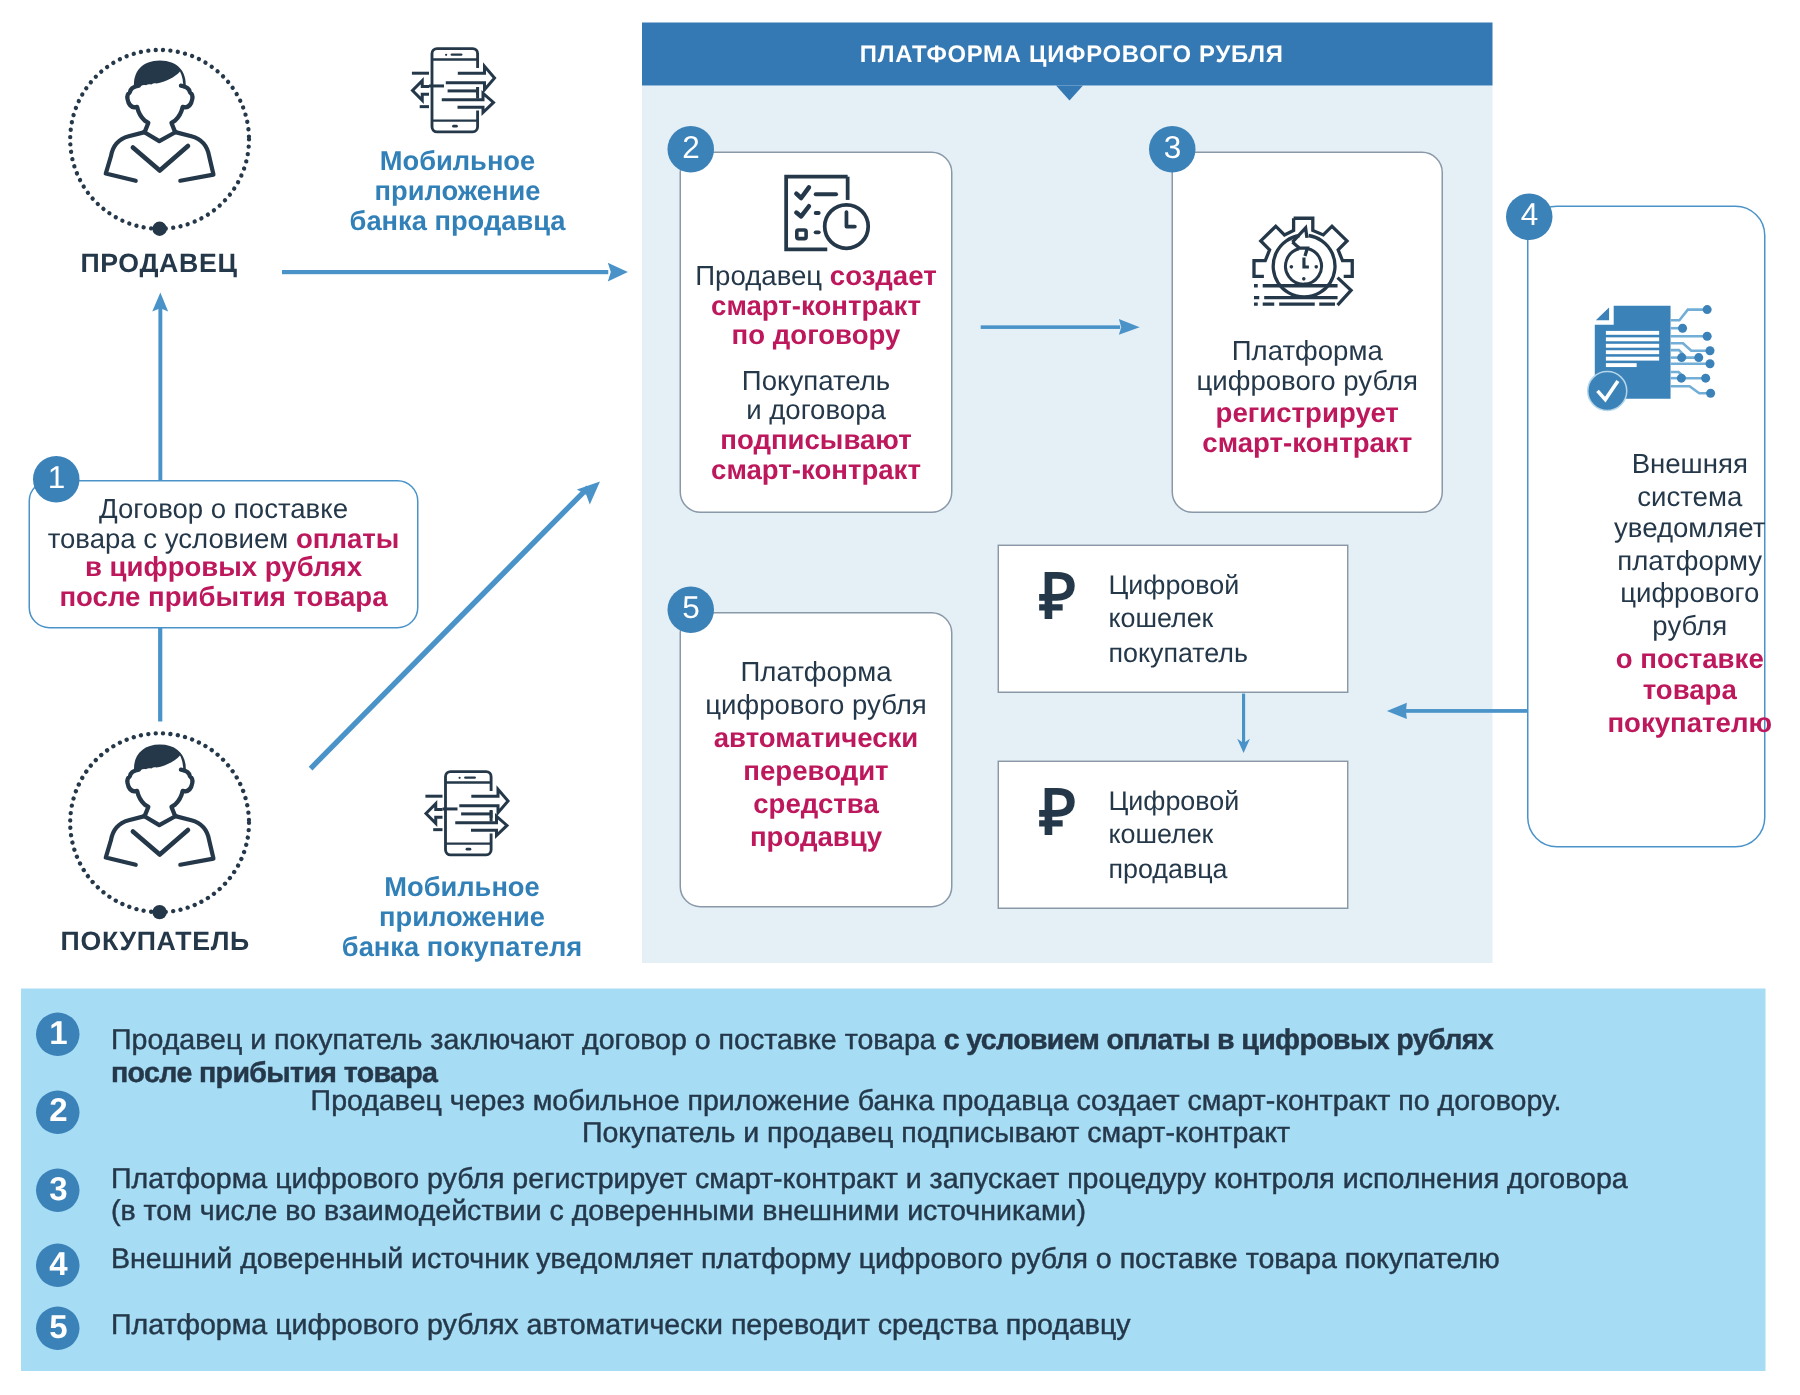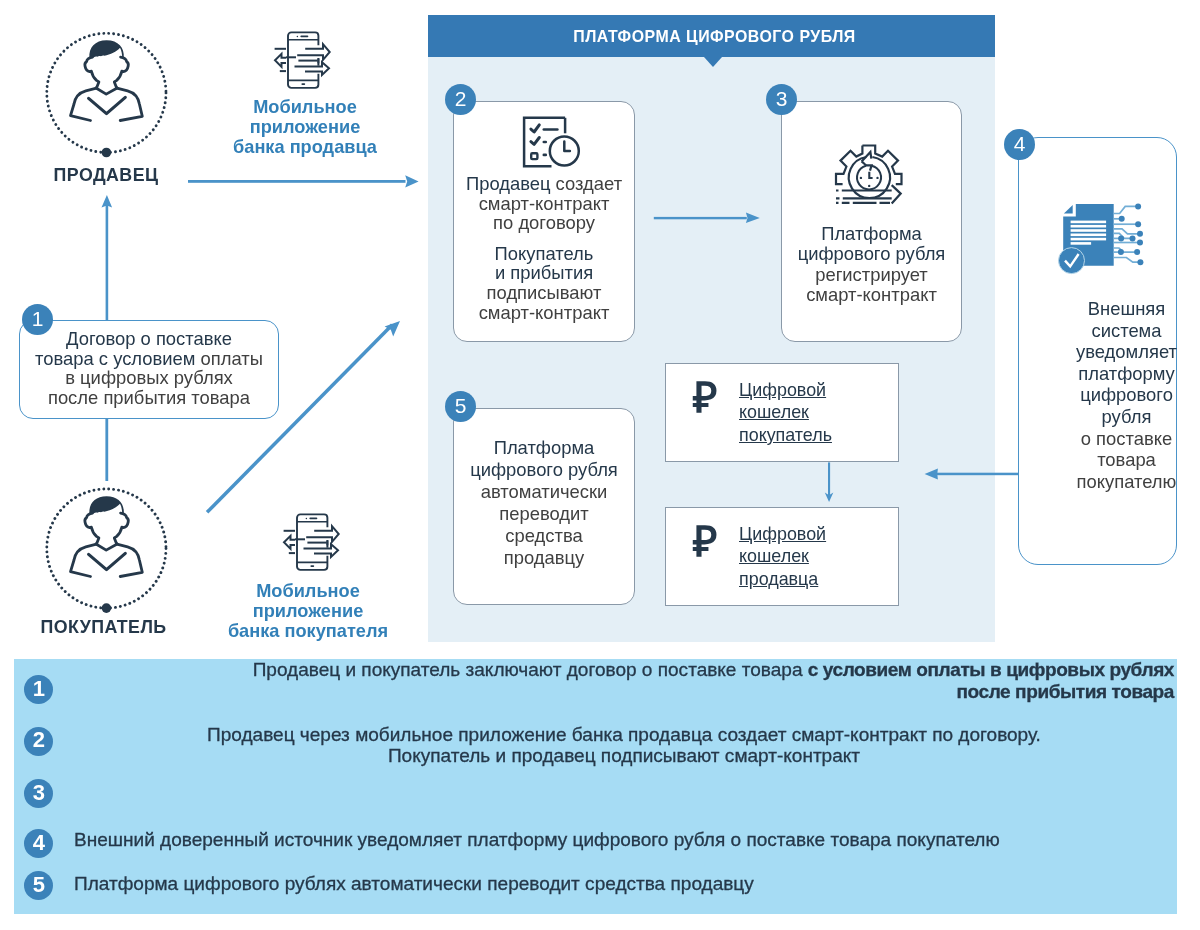--- a/index.html
+++ b/index.html
@@ -22,21 +22,21 @@
   .sqcard{background:#fff;border:1.2px solid #8a99a8;box-sizing:border-box;}
 
   
   .numcircle{width:31.4px;height:31.4px;border-radius:50%;background:#3b82b9;color:#fff;
       display:flex;align-items:center;justify-content:center;font-size:21px;
       font-family:"Liberation Sans",sans-serif;font-weight:400;line-height:1;padding-bottom:2px;
       box-sizing:border-box;}
 
   
   .txt{text-align:center;color:#25384a;line-height:19.6px;font-size:18.4px;font-family:"Liberation Sans",sans-serif;}
-  .txt .bl{color:#404040;font-weight:normal;}
+  .txt .bl{color:#be185d;font-weight:bold;}
 
   
   #legend{left:14px;top:659px;width:1163px;height:255px;background:#a6dcf4;}
   .lg-num{width:29px;height:29px;border-radius:50%;background:#3b82b9;color:#fff;
       display:flex;align-items:center;justify-content:center;font-size:22px;font-weight:bold;
       font-family:"Liberation Sans",sans-serif;line-height:1;padding-bottom:2px;box-sizing:border-box;}
   .lg-txt{color:#25384a;font-size:19.05px;line-height:21.5px;font-weight:normal;font-family:"Liberation Sans",sans-serif;
       -webkit-text-stroke:0.30px #25384a;}
   .lg-txt .n{font-weight:normal;}
   .lg-txt span[data-name="legend-emphasis"]{font-weight:bold;letter-spacing:-0.42px;}
@@ -81,21 +81,21 @@
   #step4-text{left:1032px;top:298px;width:189px;line-height:21.6px;}
   #step4-num{left:1004px;top:129px;}
 
   #step5-card{left:453px;top:408px;width:182px;height:197px;}
   #step5-text{left:446px;top:437px;width:196px;line-height:22px;}
   #step5-num{left:445px;top:391px;}
 
   #wallet-buyer{left:665px;top:363px;width:234px;height:99px;display:flex;align-items:center;}
   #wallet-seller{left:665px;top:507px;width:234px;height:99px;display:flex;align-items:center;}
   #wallet-buyer .wl-sym,#wallet-seller .wl-sym{margin-left:27px;width:26px;text-align:left;position:relative;top:-15px;}
-  #wallet-buyer .wl-txt,#wallet-seller .wl-txt{margin-left:20px;text-decoration:underline;}
+  #wallet-buyer .wl-txt,#wallet-seller .wl-txt{margin-left:20px;}
 </style>
 </head>
 <body>
 
 <div id="stage" data-name="infographic-root">
 
   <div class="abs" id="platform-bg" data-name="platform-panel"></div>
   <div class="abs" id="platform-header" data-name="platform-header">
     <span class="t" data-name="platform-title">ПЛАТФОРМА ЦИФРОВОГО РУБЛЯ</span>
   </div>
@@ -334,21 +334,21 @@
     </div>
   <div class="abs txt" id="step2-text" data-name="step-2-text">
       <div data-name="step-2-paragraph-1">
         <div data-name="text-line"><span data-name="text-plain">Продавец </span><span class="bl" data-name="text-emphasis">создает</span></div>
         <div data-name="text-line"><span class="bl" data-name="text-emphasis">смарт-контракт</span></div>
         <div data-name="text-line"><span class="bl" data-name="text-emphasis">по договору</span></div>
       </div>
       <div style="height:11px" data-name="paragraph-gap"></div>
       <div data-name="step-2-paragraph-2">
         <div data-name="text-line"><span data-name="text-plain">Покупатель</span></div>
-        <div data-name="text-line"><span data-name="text-plain">и прибытия</span></div>
+        <div data-name="text-line"><span data-name="text-plain">и договора</span></div>
         <div data-name="text-line"><span class="bl" data-name="text-emphasis">подписывают</span></div>
         <div data-name="text-line"><span class="bl" data-name="text-emphasis">смарт-контракт</span></div>
       </div>
     </div>
   <div class="abs numcircle" id="step2-num" data-name="step-2-badge">2</div>
 
   <div class="abs card" id="step3-card" data-name="step-3-card"></div>
   <div class="abs" id="step3-icon" data-name="gear-stopwatch-icon">
       <svg width="85" height="70" viewBox="0 0 85 70" data-name="gear-stopwatch-icon">
         <use href="#ic-gear"></use>
@@ -404,30 +404,34 @@
     <div class="wl-sym" data-name="ruble-symbol-icon">₽</div>
     <div class="wl-txt" id="wallet-seller-txt" data-name="seller-wallet-label">
         <div data-name="text-line">Цифровой</div>
         <div data-name="text-line">кошелек</div>
         <div data-name="text-line">продавца</div>
       </div>
   </div>
 
   <div class="abs" id="legend" data-name="legend-panel">
       <div class="lg-num abs" data-name="legend-badge-1" style="left: 10.4px; top: 16px;">1</div>
-      <div class="lg-txt abs" data-name="legend-text-1" style="left: 60px; top: 0; width: 1100px; text-align: right;">
+      <div class="lg-txt abs" data-name="legend-text-1" style="left: 60px; top: 24px; width: 1100px;">
         <div data-name="legend-line"><span class="n" data-name="legend-plain">Продавец и покупатель заключают договор о поставке товара </span><span data-name="legend-emphasis">с условием оплаты в цифровых рублях</span></div>
         <div data-name="legend-line"><span data-name="legend-emphasis">после прибытия товара</span></div>
       </div>
       <div class="lg-num abs" data-name="legend-badge-2" style="left: 10.4px; top: 67.5px;">2</div>
       <div class="lg-txt abs" data-name="legend-text-2" style="left: 60px; top: 64.5px; width: 1100px; text-align: center;">
         <div data-name="legend-line"><span class="n" data-name="legend-plain">Продавец через мобильное приложение банка продавца создает смарт-контракт по договору.</span></div>
         <div data-name="legend-line"><span class="n" data-name="legend-plain">Покупатель и продавец подписывают смарт-контракт</span></div>
       </div>
       <div class="lg-num abs" data-name="legend-badge-3" style="left: 10.4px; top: 120px;">3</div>
+      <div class="lg-txt abs" data-name="legend-text-3" style="left: 60px; top: 116.5px; width: 1100px;">
+        <div data-name="legend-line"><span class="n" data-name="legend-plain">Платформа цифрового рубля регистрирует смарт-контракт и запускает процедуру контроля исполнения договора</span></div>
+        <div data-name="legend-line"><span class="n" data-name="legend-plain">(в том числе во взаимодействии с доверенными внешними источниками)</span></div>
+      </div>
       <div class="lg-num abs" data-name="legend-badge-4" style="left: 10.4px; top: 170px;">4</div>
       <div class="lg-txt abs" data-name="legend-text-4" style="left: 60px; top: 169.5px; width: 1100px;">
         <div data-name="legend-line"><span class="n" data-name="legend-plain">Внешний доверенный источник уведомляет платформу цифрового рубля о поставке товара покупателю</span></div>
       </div>
       <div class="lg-num abs" data-name="legend-badge-5" style="left: 10.4px; top: 212px;">5</div>
       <div class="lg-txt abs" data-name="legend-text-5" style="left: 60px; top: 213.5px; width: 1100px;">
         <div data-name="legend-line"><span class="n" data-name="legend-plain">Платформа цифрового рублях автоматически переводит средства продавцу</span></div>
       </div>
     </div>
 

